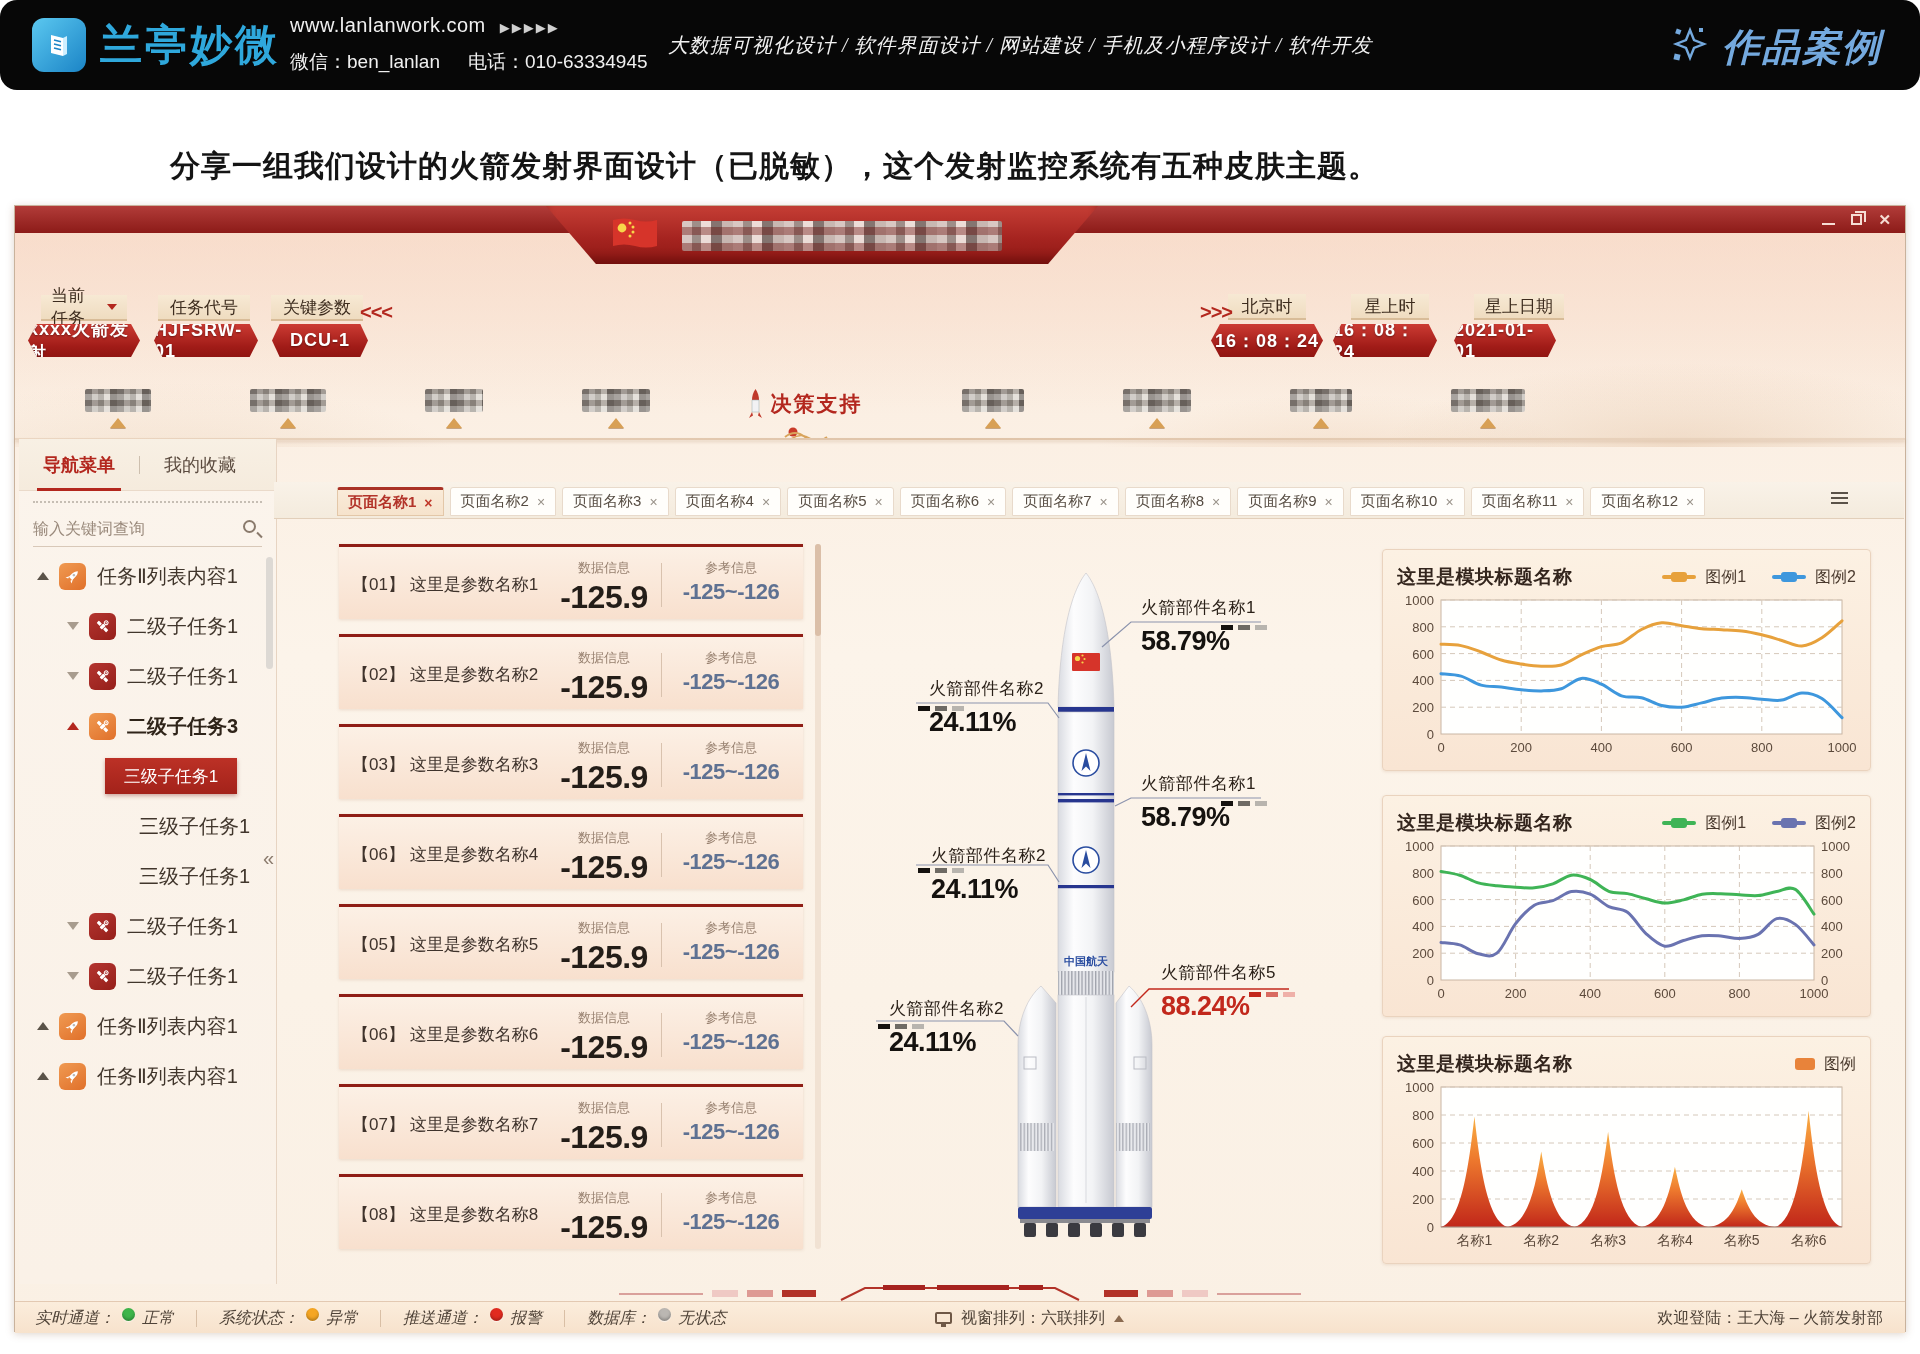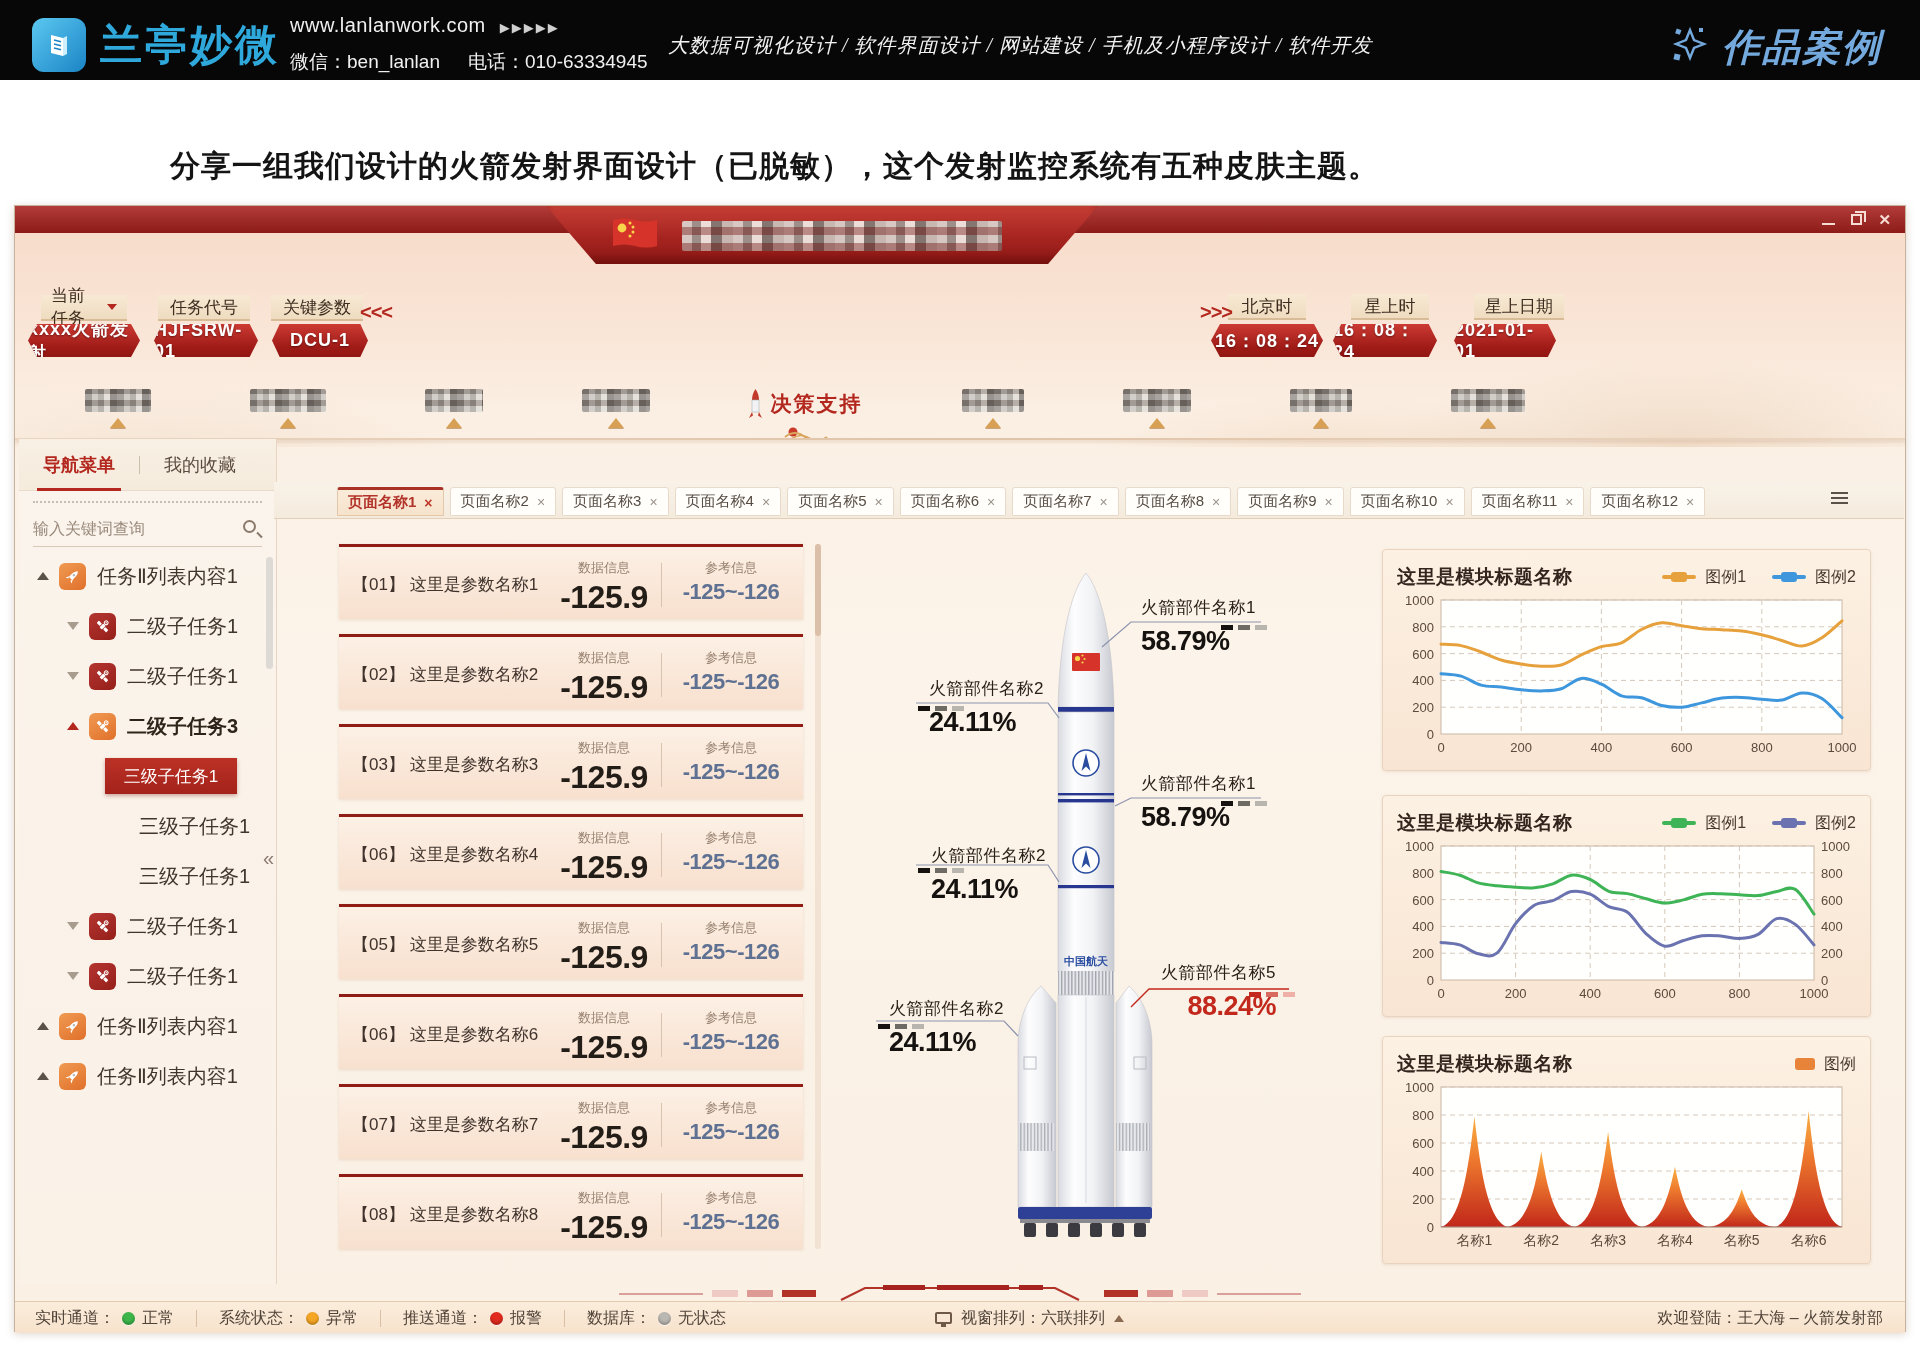--- a/index.html
+++ b/index.html
@@ -1,20 +1,20 @@
 <!DOCTYPE html>
 <html><head>
 <meta charset="utf-8">
 <style>
   * { margin:0; padding:0; box-sizing:border-box; }
   body { font-family:"Liberation Sans", sans-serif; background:#fff; }
   .page { position:relative; width:1920px; height:1354px; background:#fff; overflow:hidden; }
 
   
-  .site-header { position:absolute; left:0; top:0; width:1920px; height:80px; background:#070707; }
+  .site-header { position:absolute; left:0; top:0; width:1920px; height:90px; background:#070707;border-radius:17px; }
   .logo { position:absolute; left:32px; top:17px; display:flex; align-items:center; gap:14px; }
   .logo-icon { width:54px; height:54px; border-radius:12px; background:linear-gradient(135deg,#5BC8F0,#1B84C6); display:flex; align-items:center; justify-content:center; }
   .logo-text { font-size:42px; font-weight:bold; color:#2FA8DC; letter-spacing:3px; }
   .site-info { position:absolute; left:290px; top:14px; color:#F0F0F0; }
   .site-info .l1 { font-size:20px; letter-spacing:.5px; }
   .site-info .l1 .arrows { font-size:13px; color:#CFCFCF; margin-left:14px; letter-spacing:2px; }
   .site-info .l2 { font-size:19px; margin-top:12px; }
   .site-info .l2 span + span { margin-left:28px; }
   .services { position:absolute; left:668px; top:32px; font-family:"Liberation Serif", serif; font-style:italic; font-size:20px; color:#F2F2F2; letter-spacing:1px; }
   .portfolio { position:absolute; right:38px; top:22px; display:flex; align-items:center; gap:12px; }
@@ -136,42 +136,42 @@
   .rocket-svg { position:absolute; left:995px; top:361px; }
   .overlay-svg { position:absolute; left:0; top:0; pointer-events:none; }
   .callout { position:absolute; }
   .callout .clabel { font-size:17px; color:#2A2018; letter-spacing:.5px; }
   .callout .cvalue { font-size:27px; font-weight:bold; color:#15120F; margin-top:7px; letter-spacing:-.5px; }
   .callout.alert .cvalue { color:#C2281C; }
   .c-dashes { position:absolute; display:flex; gap:5px; }
   .c-dashes i { width:12px; height:5px; display:block; }
   .pos-r1 { left:1126px; top:390px; } .pos-l1 { left:914px; top:471px; }
   .pos-r2 { left:1126px; top:566px; } .pos-l2 { left:916px; top:638px; }
-  .pos-l3 { left:874px; top:791px; } .pos-r3 { left:1146px; top:755px;text-align:right; }
+  .pos-l3 { left:874px; top:791px; } .pos-r3 { left:1146px; top:755px; }
 
   
   .charts { position:absolute; left:1367px; top:343px; width:489px; }
   .chart-card { position:absolute; left:0; width:489px; background:linear-gradient(180deg,#FCF1E3,#F9E5D3); border:1px solid #EAD3BE; border-radius:4px; box-shadow:0 1px 3px rgba(160,110,70,.15); padding:12px 14px 6px; }
   .chart-head { display:flex; align-items:center; justify-content:space-between; height:30px; }
   .chart-title { font-size:19px; font-weight:bold; color:#33251D; letter-spacing:.5px; }
   .chart-legend { display:flex; gap:26px; align-items:center; }
   .legend-item { display:flex; align-items:center; gap:9px; font-size:16px; color:#4A3A2E; }
   .sw-line { width:34px; height:4px; border-radius:2px; position:relative; }
   .sw-line::after { content:''; position:absolute; left:9px; top:-3px; width:16px; height:10px; border-radius:3px; background:inherit; }
   .sw-rect { width:20px; height:12px; border-radius:3px; }
 
   
   .deco-row { position:absolute; left:430px; top:1079px; width:1030px; display:flex; align-items:center; justify-content:center; gap:9px; }
   .deco-line { width:84px; height:2px; background:#D9A09B; }
   .deco-b1 { width:26px; height:7px; background:#EFC9C4; }
   .deco-b2 { width:26px; height:7px; background:#DE9A94; }
   .deco-b3 { width:34px; height:7px; background:#B23228; }
   .statusbar { position:absolute; left:0; top:1095px; width:100%; height:32px; background:linear-gradient(#FBEDDC,#F7E2CC); border-top:1px solid #E3C9B2; }
   .status-items { position:absolute; left:20px; top:0; height:32px; display:flex; align-items:center; }
-  .sitem { display:flex; align-items:center; gap:7px; font-size:16px; color:#4F4338; }
+  .sitem { display:flex; gap:7px; font-size:16px; color:#4F4338;font-style:italic; }
   .sdot { width:13px; height:13px; border-radius:50%; box-shadow:inset 0 -2px 3px rgba(0,0,0,.25), 0 1px 1px rgba(255,255,255,.6); }
   .ssep { width:1px; height:17px; background:#D9BFA5; margin:0 22px; }
   .status-center { position:absolute; left:920px; top:0; height:32px; display:flex; align-items:center; gap:9px; font-size:16px; color:#4F4338; cursor:pointer; }
   .mon-icon { width:17px; height:12px; border:2px solid #6F5846; border-radius:2px; position:relative; }
   .mon-icon::after { content:''; position:absolute; left:4px; bottom:-5px; width:5px; height:3px; background:#6F5846; }
   .tri-up-sm { width:0; height:0; border-left:5px solid transparent; border-right:5px solid transparent; border-bottom:7px solid #8A6A50; }
   .status-right { position:absolute; right:22px; top:0; height:32px; display:flex; align-items:center; font-size:16px; color:#4F4338;margin-left:7px; }
 </style>
 </head>
 <body>

